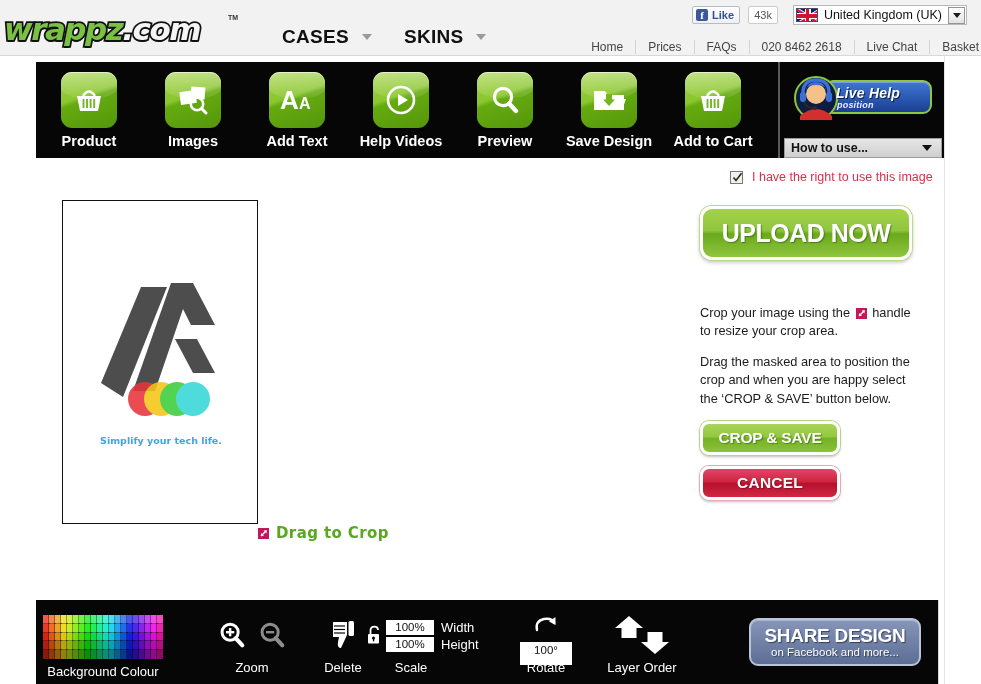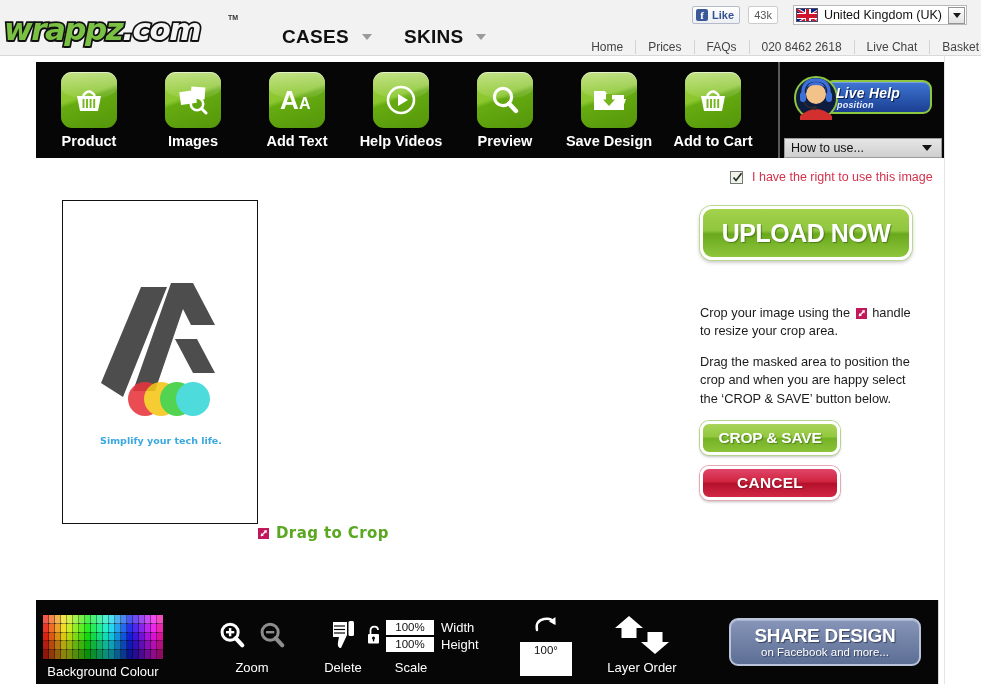--- a/index.html
+++ b/index.html
@@ -184,21 +184,21 @@
   .lh-t2 {
     position: absolute; left: 43px; top: 24px;
     font-size: 9px; font-weight: bold; font-style: italic; color: #e8eefc;
     letter-spacing: .2px;
   }
   .lh-avatar { position: absolute; left: 0; top: 0; width: 44px; height: 44px; }
   .howto {
     position: absolute; left: 4px; bottom: 0; width: 158px; height: 20px;
     background: linear-gradient(#e6e6e6,#cfcfcf);
     border: 1px solid #9b9b9b;
-    display: flex; align-items: center; cursor: pointer;
+    display: flex; align-items: center; cursor: pointer; font-weight: bold;
   }
   .howto-label { font-size: 12.5px; color: #111; padding-left: 6px; flex: 1; }
   .howto .caret {
     width: 0; height: 0; margin-right: 9px;
     border-left: 5px solid transparent;
     border-right: 5px solid transparent;
     border-top: 6px solid #111;
   }
 
   
@@ -303,28 +303,28 @@
   .lock-ico { margin-right: 5px; flex: none; }
   .scale-fields { }
   .scale-row { display: flex; align-items: center; margin-bottom: 2px; }
   .scale-input {
     width: 48px; height: 15px; background: #fff; color: #111;
     font-size: 11.5px; text-align: center; line-height: 15px;
     border: none; cursor: text;
   }
   .scale-tag { font-size: 13px; color: #fff; margin-left: 7px; }
   .rot-input {
-    width: 52px; height: 34px; background: #fff; color: #111;
+    width: 52px; height: 23px; background: #fff; color: #111;
     font-size: 11.5px; text-align: center; line-height: 16px;
     margin: 2px auto 0 auto; cursor: text;
   }
 
   .share-btn {
     position: absolute; right: 18px; top: 18px;
-    width: 192px; height: 48px; border-radius: 9px;
+    width: 172px; height: 48px; border-radius: 9px;
     background: linear-gradient(#8695b8,#5d6e95);
     border: 2px solid #b9c4da;
     box-shadow: inset 0 1px 0 rgba(255,255,255,.3);
     display: flex; flex-direction: column; align-items: center; justify-content: center;
     cursor: pointer;
   }
   .share-t1 {
     font-size: 19px; font-weight: bold; color: #fff; letter-spacing: -.3px;
     text-shadow: 1px 1px 1px rgba(25,35,60,.7); line-height: 1.05;
   }

